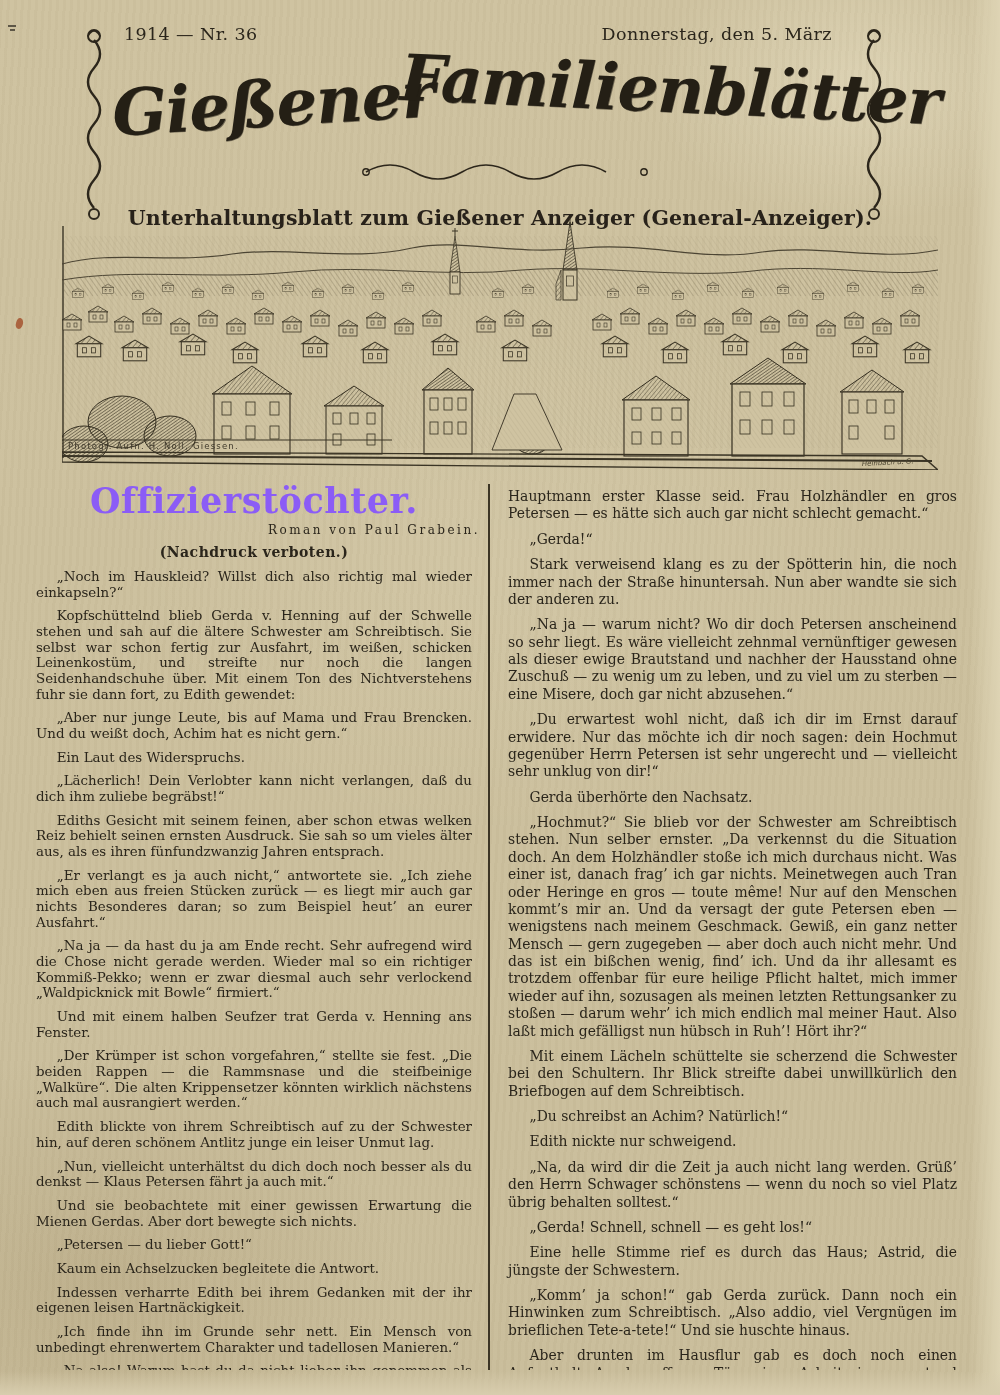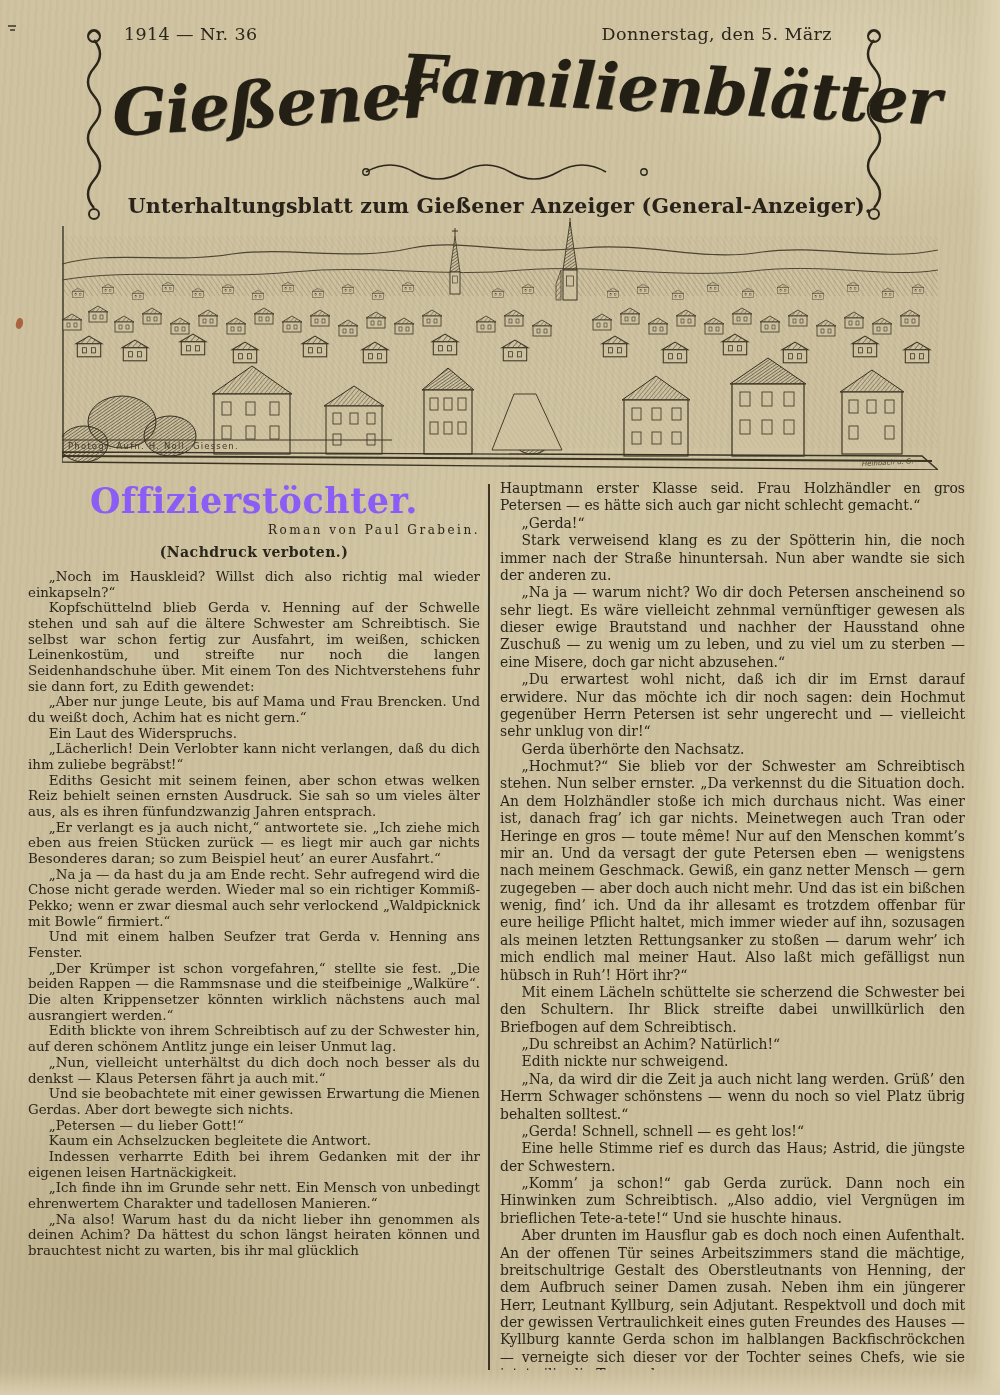--- a/index.html
+++ b/index.html
@@ -25,35 +25,35 @@
   .header{position:absolute;top:24px;left:0;right:0;display:flex;
     justify-content:space-between;padding:0 168px 0 124px;
     font-weight:normal;font-size:17.5px;letter-spacing:.4px;}
 
   
   .title-word{position:absolute;font-weight:bold;font-style:italic;
     letter-spacing:-1px;white-space:nowrap;color:#241f15;
     text-shadow:.6px .6px .4px rgba(36,31,21,.55);}
   #tw1{left:112px;top:66px;font-size:64px;transform:rotate(-3.5deg);}
   #tw2{left:400px;top:52px;font-size:64px;transform:rotate(2.6deg);}
-  .subtitle{position:absolute;top:194px;left:0;right:0;text-align:center;
+  .subtitle{position:absolute;top:206px;left:0;right:0;text-align:center;
     font-weight:bold;font-size:20.5px;letter-spacing:.2px;color:#28221a;}
   .pillar{position:absolute;top:26px;width:36px;height:198px;}
   .pillar.left{left:76px;} .pillar.right{left:856px;}
   .flourish{position:absolute;top:158px;left:360px;width:290px;height:26px;}
 
   
   .illustration{position:absolute;left:62px;top:218px;width:876px;height:252px;}
 
   
   .columns{position:absolute;top:480px;left:28px;width:937px;height:890px;display:flex;}
   .col-left{width:452px;height:100%;overflow:hidden;}
   .col-div{width:0;border-left:2px solid #3c352550;border-left-color:#3c3525;margin:4px 10px 0 8px;}
   .col-right{flex:1;height:100%;overflow:hidden;}
-  .columns p{margin:0;text-align:justify;text-indent:1.55em;}
+  .columns p{margin:8px;text-align:justify;text-indent:1.55em;}
   .col-left p{font-size:13.4px;line-height:1.17;}
   .col-right p{font-size:13.9px;line-height:1.25;}
   .columns p.noindent{text-indent:0;}
 
   .headline{font-size:35px;font-weight:bold;text-align:center;
     letter-spacing:.5px;margin:0 0 2px;color:#8b5cf6;}
   .byline{text-align:right;font-size:12px;letter-spacing:2.5px;margin:2px 0 7px;}
   .notice{text-align:center;font-size:14px;letter-spacing:.5px;margin:0 0 9px;font-weight:bold;}
 
   .red-mark{position:absolute;left:16px;top:318px;width:7px;height:11px;

